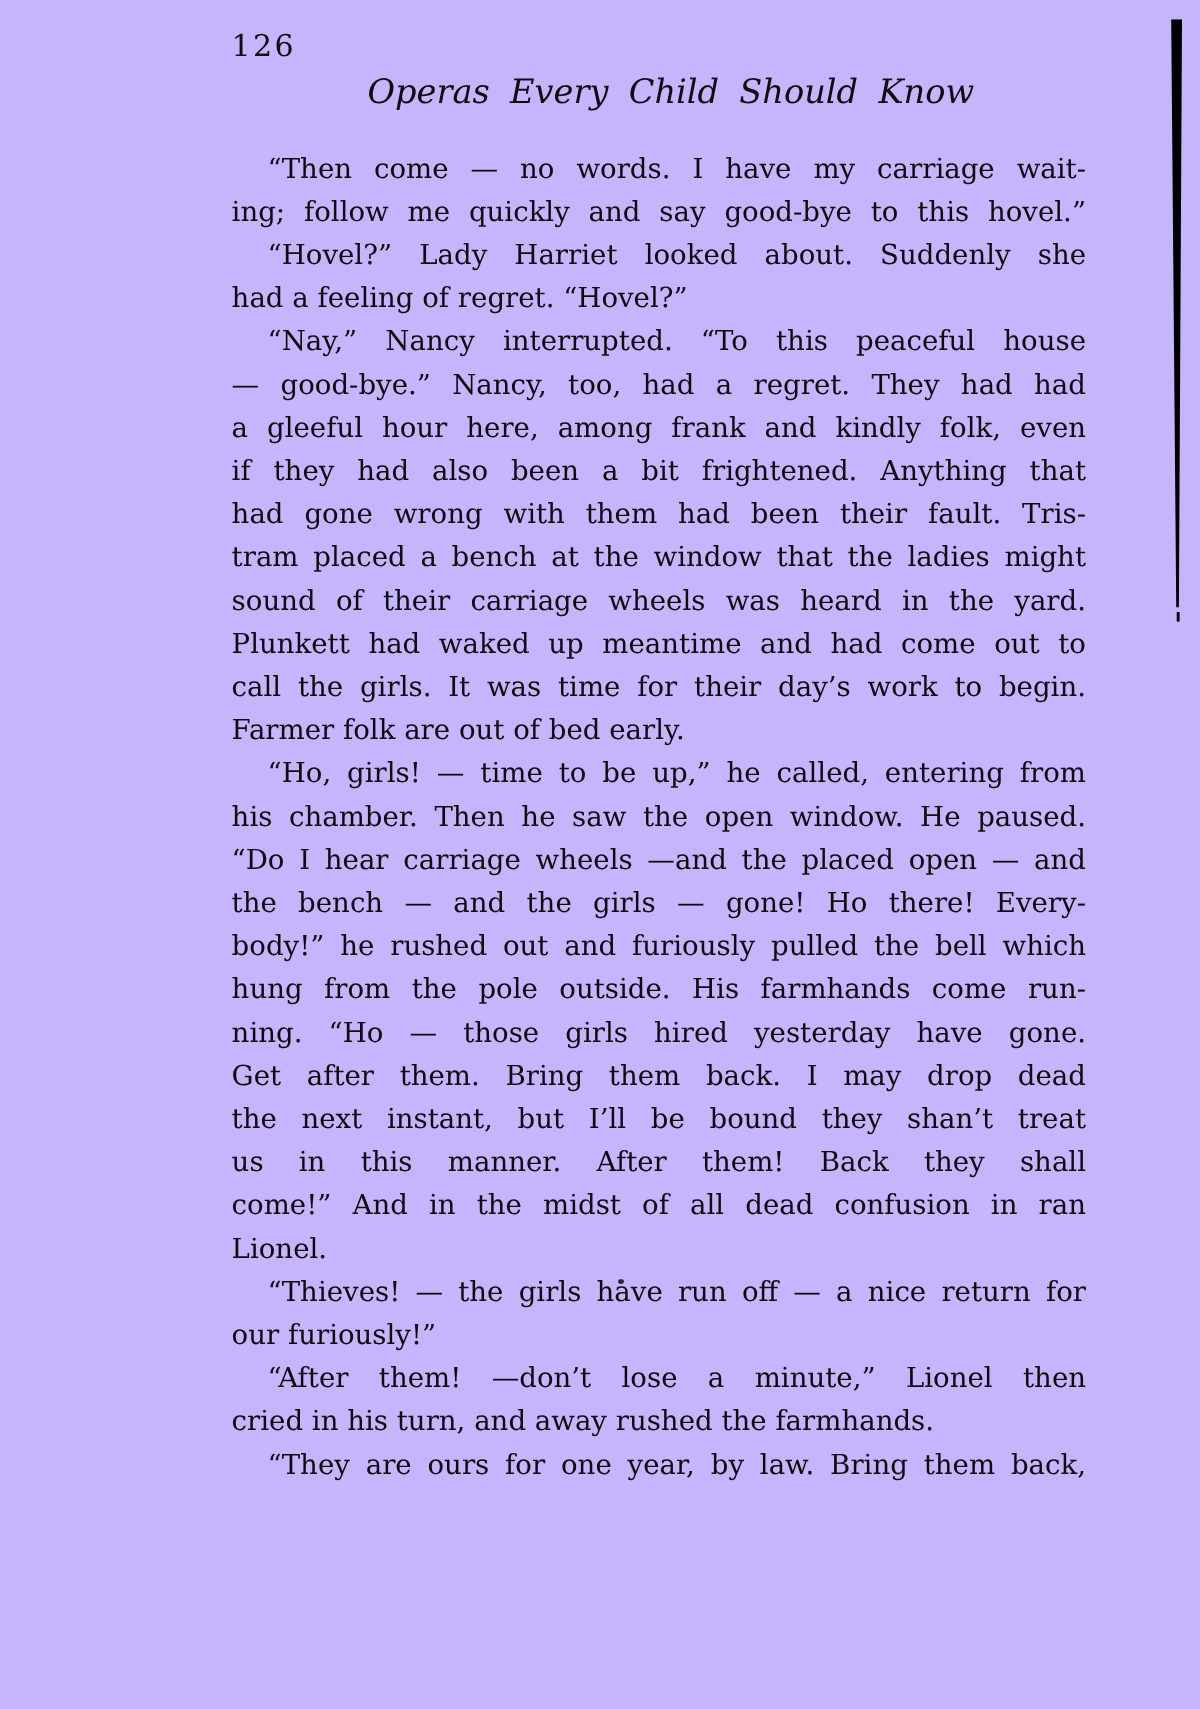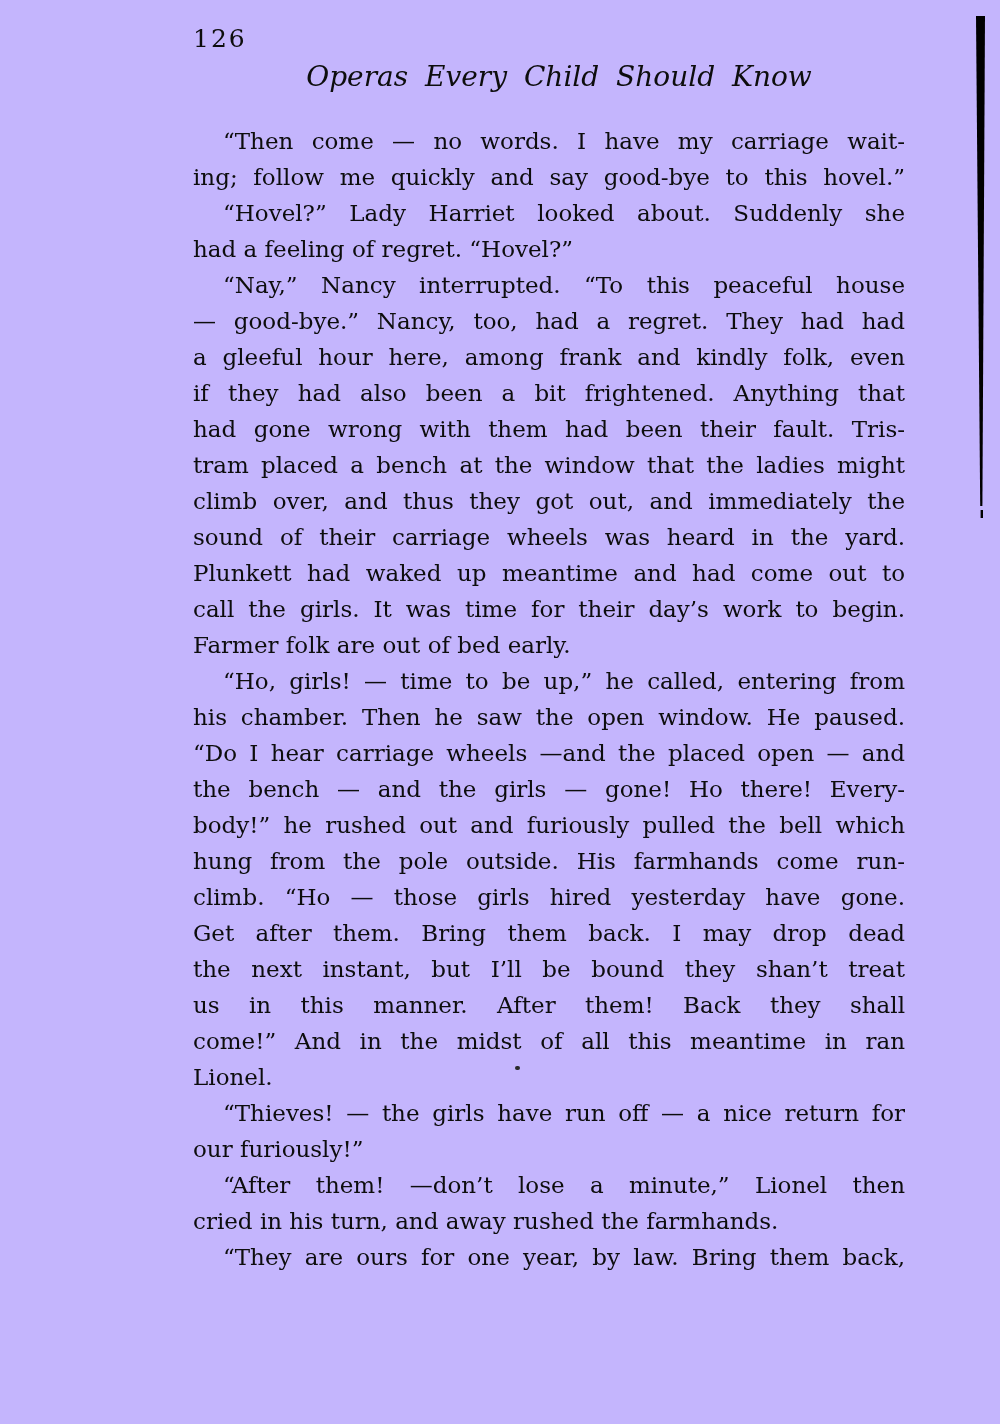--- a/index.html
+++ b/index.html
@@ -95,36 +95,35 @@
       <div class="line indent">“Then come — no words.  I have my carriage wait-</div>
       <div class="line">ing; follow me quickly and say good-bye to this hovel.”</div>
       <div class="line indent">“Hovel?”   Lady Harriet looked about.   Suddenly she</div>
       <div class="line end">had a feeling of regret.  “Hovel?”</div>
       <div class="line indent">“Nay,” Nancy interrupted.  “To this peaceful house</div>
       <div class="line">— good-bye.”   Nancy, too, had a regret.   They had had</div>
       <div class="line">a gleeful  hour here, among frank and kindly folk, even</div>
       <div class="line">if they had also been a bit frightened.  Anything that</div>
       <div class="line">had gone wrong with them had been their fault.  Tris-</div>
       <div class="line">tram placed a bench at the window that the ladies might</div>
-      <div class="line">climb over, and thus they got out, and immediately the</div>
       <div class="line">sound of their carriage wheels was heard in the yard.</div>
       <div class="line">Plunkett had waked up meantime and had come out to</div>
       <div class="line">call the girls.   It was time for their day’s work to begin.</div>
       <div class="line end">Farmer folk are out of bed early.</div>
       <div class="line indent">“Ho, girls! — time to be up,” he called, entering from</div>
       <div class="line">his chamber.   Then he saw the open window.   He paused.</div>
       <div class="line">“Do I hear carriage wheels —and the placed open — and</div>
       <div class="line">the bench — and the girls — gone!   Ho there!   Every-</div>
       <div class="line">body!” he rushed out and furiously pulled the bell which</div>
       <div class="line">hung from the pole outside.   His farmhands come run-</div>
-      <div class="line">climb.   “Ho — those girls hired yesterday have gone.</div>
+      <div class="line">ning.   “Ho — those girls hired yesterday have gone.</div>
       <div class="line">Get after them.   Bring them back.   I may drop dead</div>
       <div class="line">the next instant, but I’ll be bound they shan’t treat</div>
       <div class="line">us in this manner.   After them!   Back they shall</div>
-      <div class="line">come!”    And in the midst of all this meantime in ran</div>
+      <div class="line">come!”    And in the midst of all dead confusion in ran</div>
       <div class="line end">Lionel.</div>
       <div class="line indent">“Thieves! — the girls have run off — a nice return for</div>
       <div class="line end">our furiously!”</div>
       <div class="line indent">“After  them! —don’t  lose  a  minute,”  Lionel  then</div>
       <div class="line end">cried in his turn, and away rushed the farmhands.</div>
       <div class="line indent">“They are ours for one year, by law.  Bring them back,</div>
     </div>
 
   <svg class="edge-artifact" width="12" height="504" viewBox="0 0 12 504">
     <polygon points="1,0 10,0 7.4,490 5.2,490" fill="#000000"></polygon>

